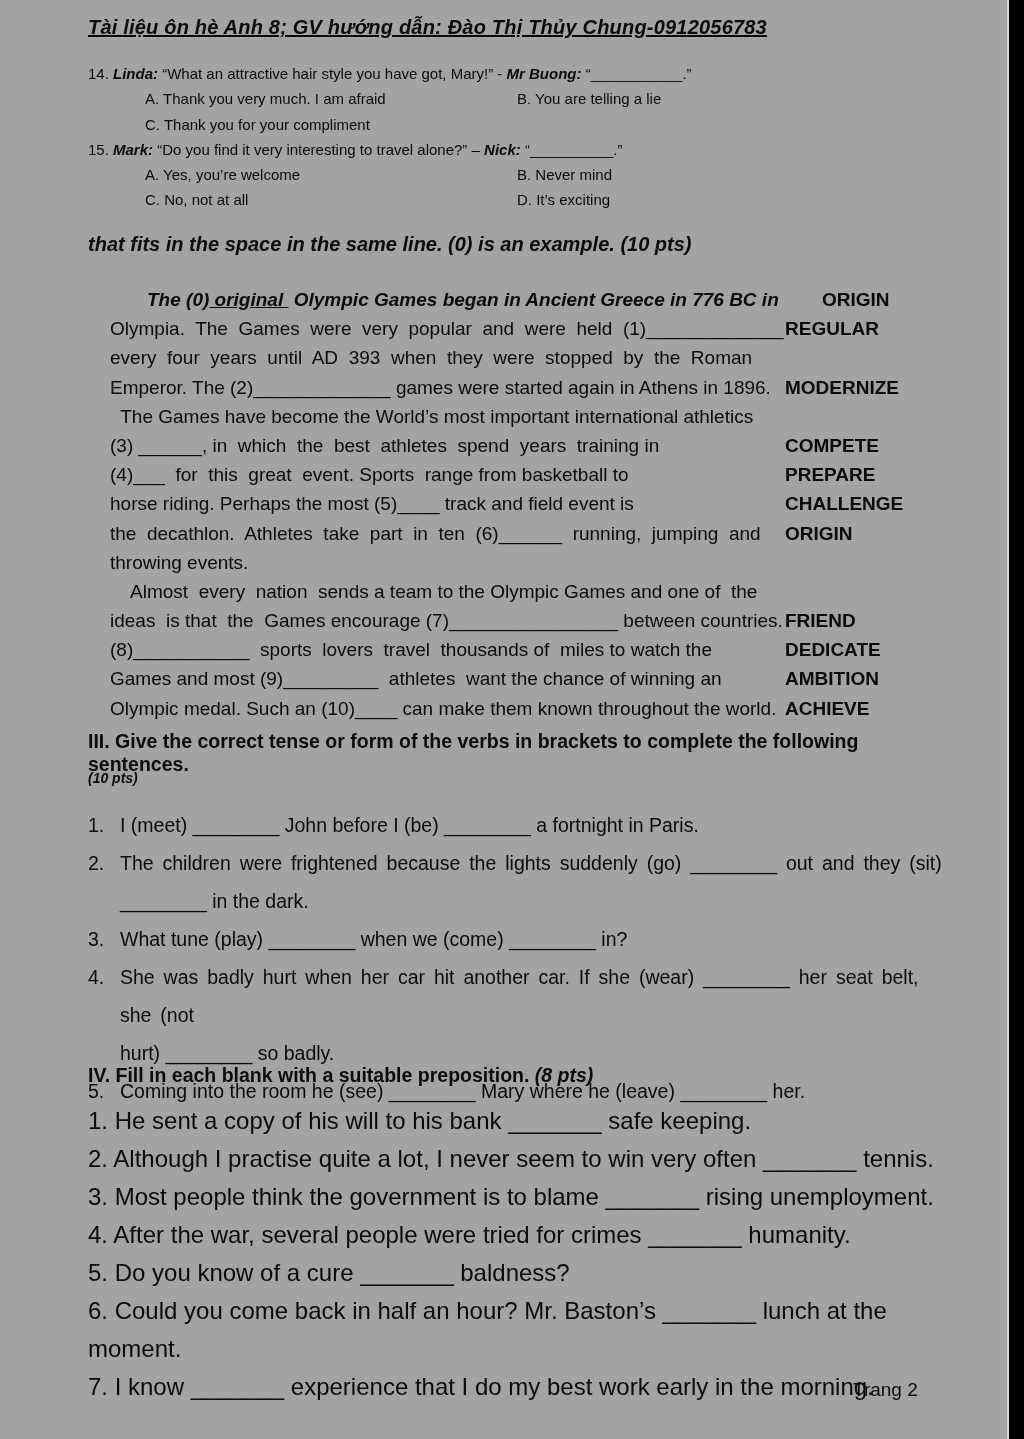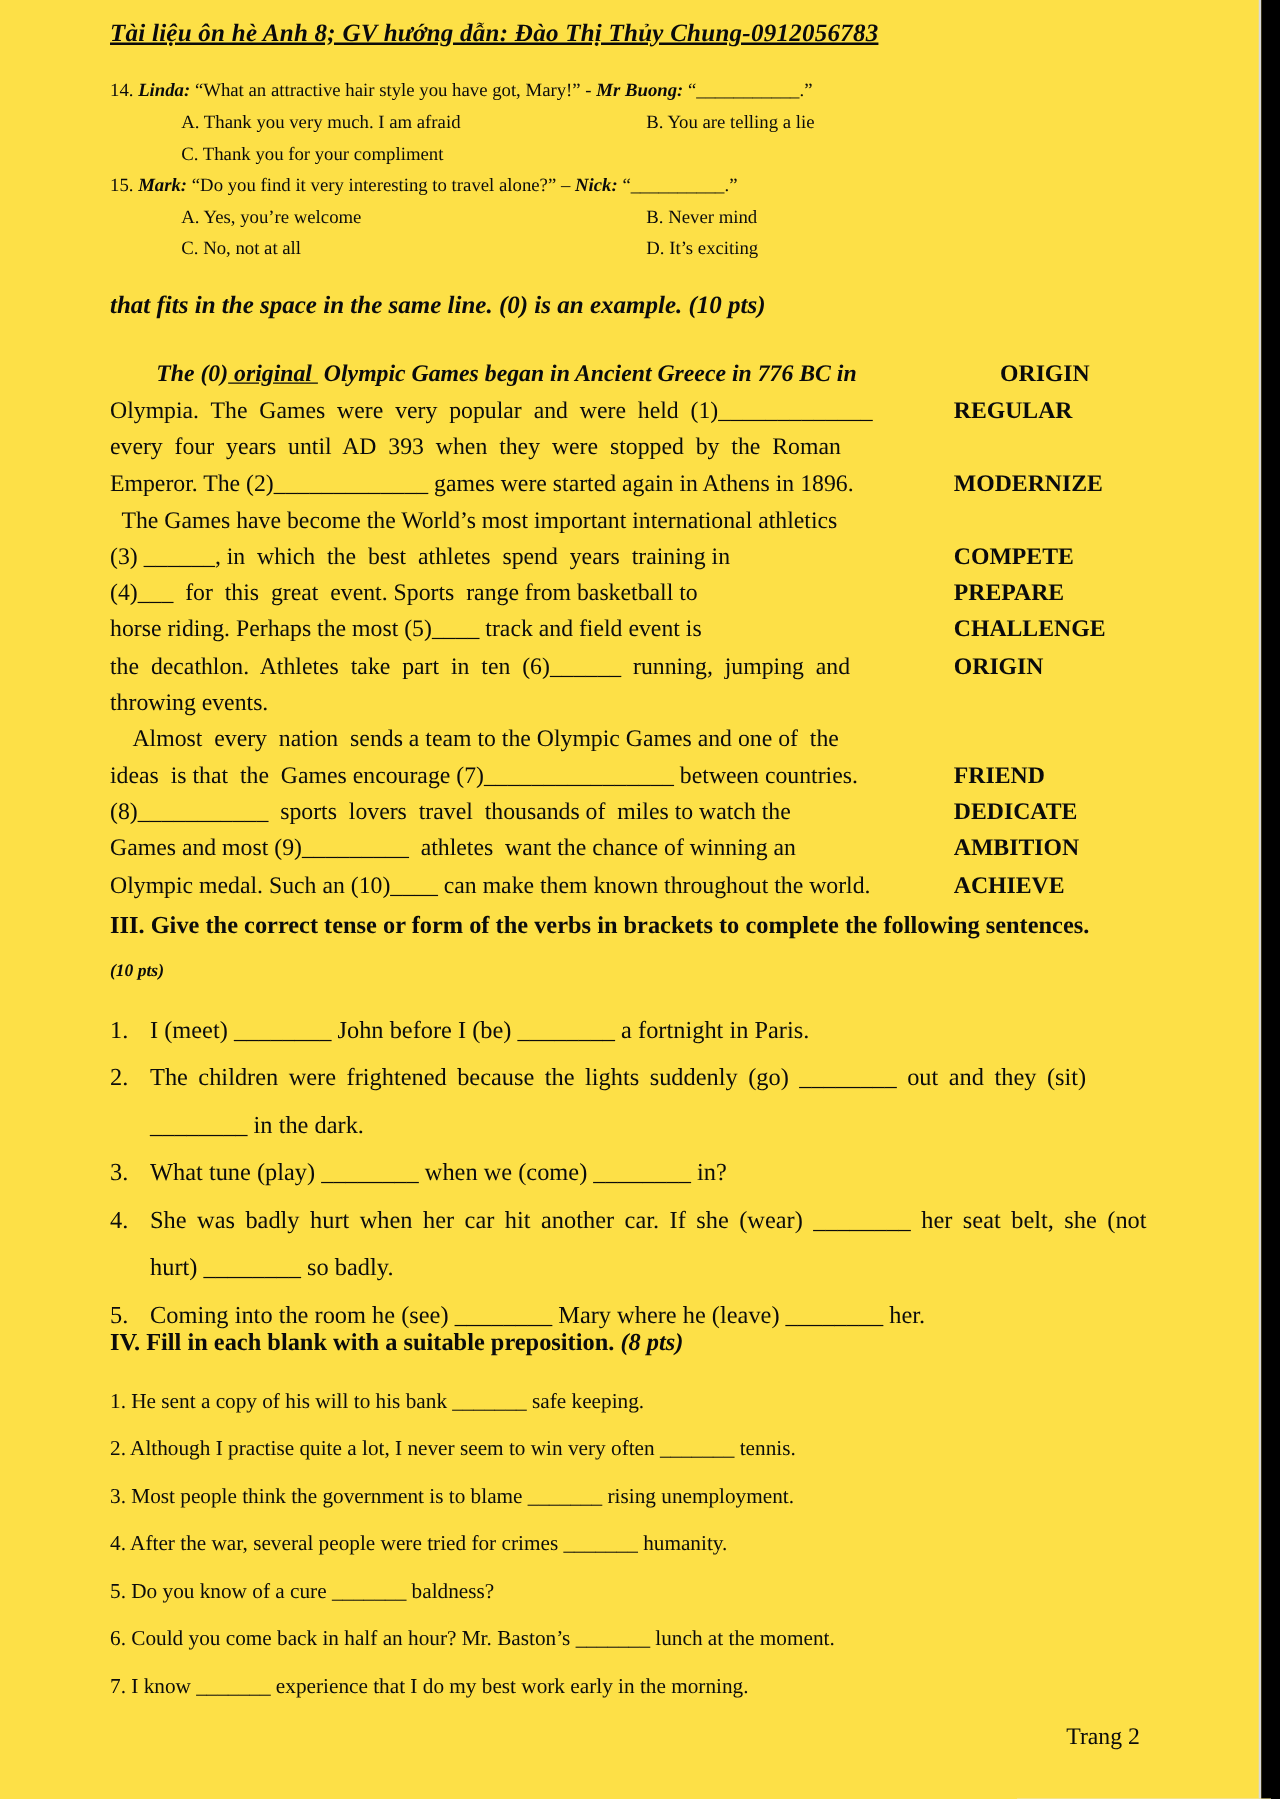--- a/index.html
+++ b/index.html
@@ -1,18 +1,18 @@
 <!DOCTYPE html>
 <html><head>
 <meta charset="utf-8">
 <style>
   html,body { margin:0; padding:0; background:#e9e9e9; }
   .page {
-    position:relative; width:1024px; height:1439px; background:#fde047;
-    font-family:Liberation Serif, serif; color:#0b0b0b; overflow:hidden;
+    position:relative; width:1024px; height:1439px; background:#a3a3a3;
+    font-family:Liberation Sans, sans-serif; color:#0b0b0b; overflow:hidden;
   }
   .edge-shadow { position:absolute; top:0; right:15px; width:2px; height:100%; background:#d9d9d9; }
   .edge-black  { position:absolute; top:0; right:0;  width:15px; height:100%; background:#000; }
 
   .doc-header {
     position:absolute; left:88px; top:16px; font-size:20px;
     font-weight:bold; font-style:italic; text-decoration:underline;
     letter-spacing:0.2px;
   }
 
@@ -21,36 +21,36 @@
   .q-opts { padding-left:57px; display:grid; grid-template-columns:372px auto; }
 
   #s2-head {
     position:absolute; left:88px; top:230px; width:849px;
     font-size:20px; font-weight:bold; font-style:italic; line-height:28.5px;
   }
   #s2-head .jl { text-align:justify; text-align-last:justify; }
 
   #passage { position:absolute; left:88px; top:289px; width:860px; font-size:19px; }
   .p-row  { display:flex; height:29.2px; align-items:baseline; }
-  .p-text { width:675px; flex:none; white-space:pre; }
+  .p-text { width:675px; flex:none; white-space:pre;margin-left:22px; }
   .p-key  { font-weight:bold; white-space:pre; }
   .example { font-weight:bold; font-style:italic; padding-left:37px; }
   .u { text-decoration:underline; }
 
   .sec-heading { position:absolute; left:88px; width:860px; font-size:19.5px; font-weight:bold; }
   .pts { font-style:italic; }
   #s3-heading { top:730px; }
   #s3-points  { position:absolute; left:88px; top:770px; font-size:14px; font-weight:bold; font-style:italic; }
   #s3-items   { position:absolute; left:88px; top:806px; width:860px; font-size:19.5px; line-height:38px; }
   .s3-item { position:relative; padding-left:32px; }
   .s3-num  { position:absolute; left:0; }
   .stretch { word-spacing:3.5px; }
 
   #s4-heading { top:1064px; }
-  #s4-items   { position:absolute; left:88px; top:1102px; width:860px; font-size:17px; line-height:38px; }
+  #s4-items   { position:absolute; left:88px; top:1102px; width:860px; font-size:24px; line-height:38px; }
 
   .footer { position:absolute; left:853px; top:1379px; font-size:19px; }
 </style>
 </head>
 <body>
 
 <div class="page">
 
   <div class="doc-header">Tài liệu ôn hè Anh 8; GV hướng dẫn: Đào Thị Thủy Chung-0912056783</div>
 

